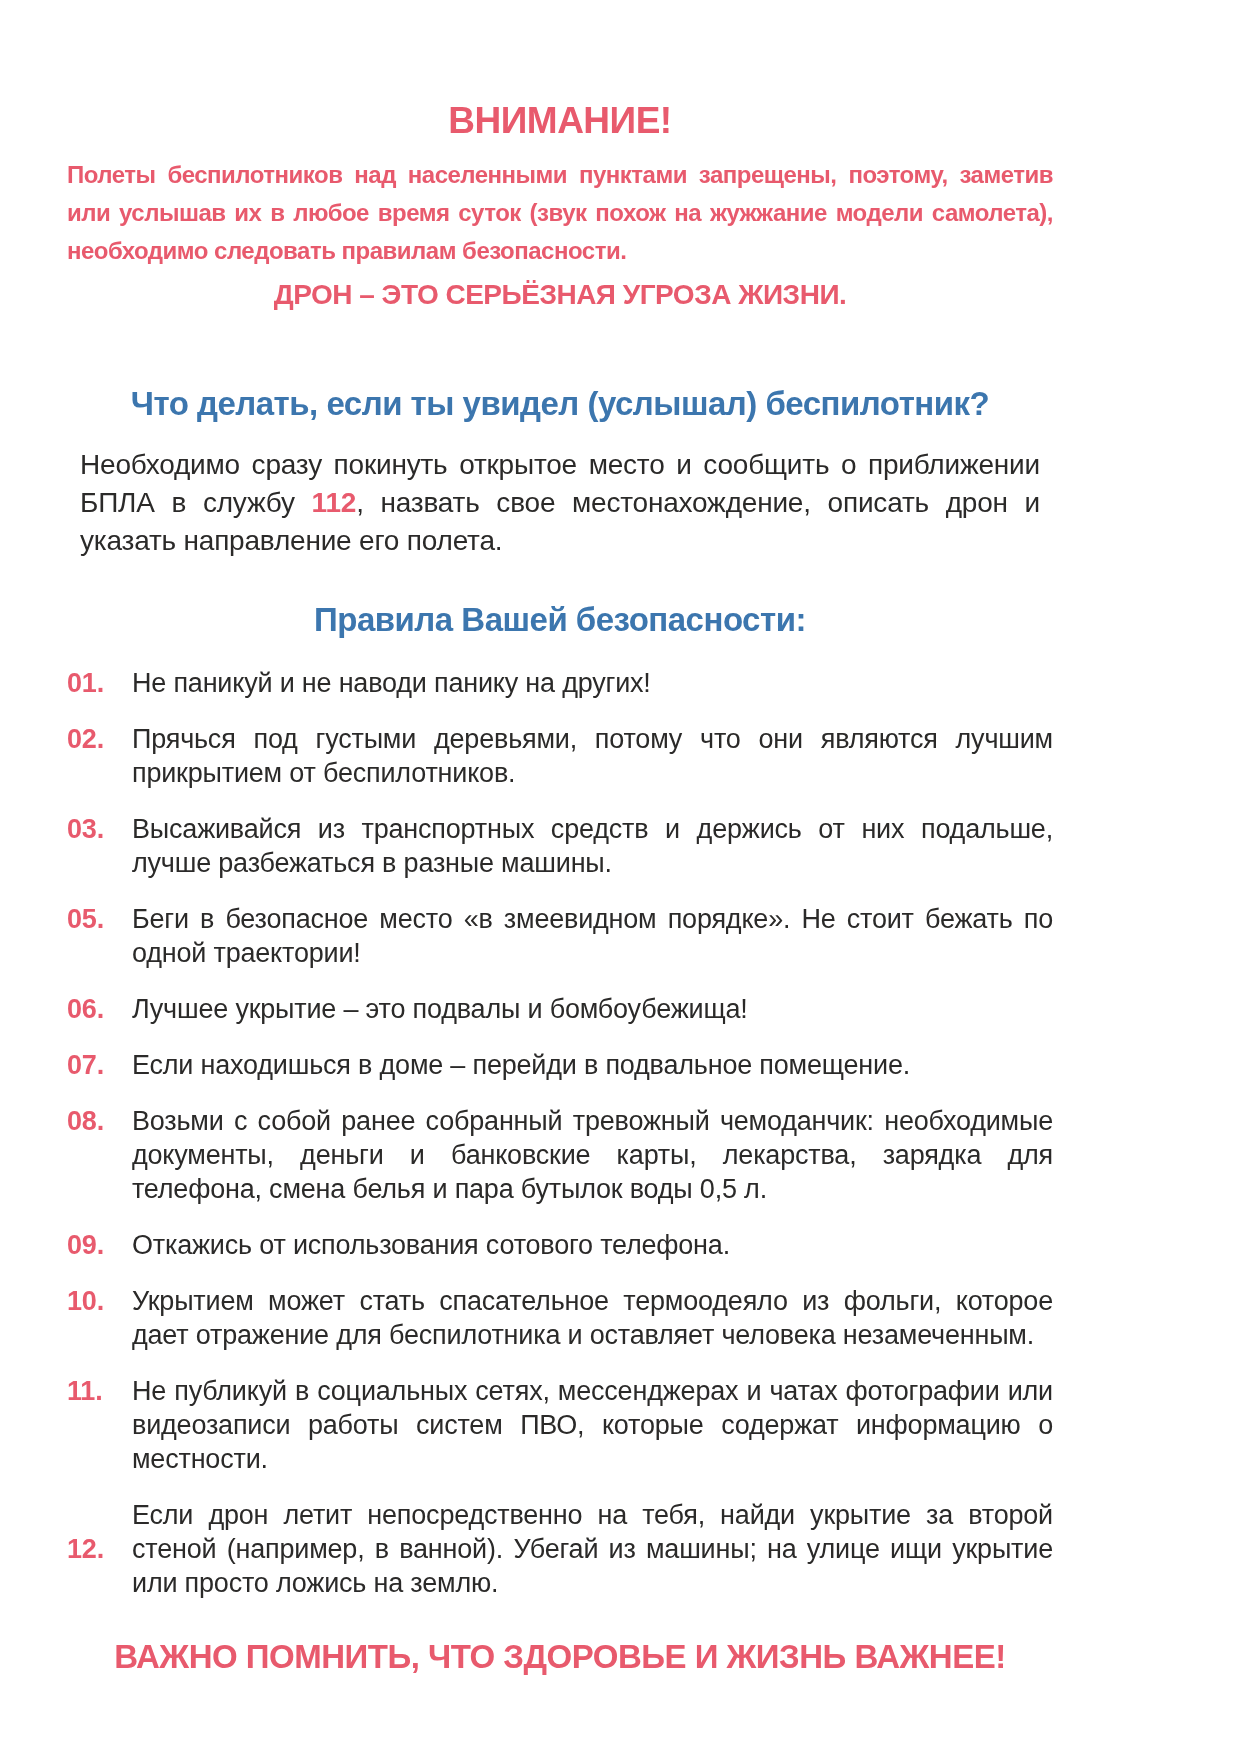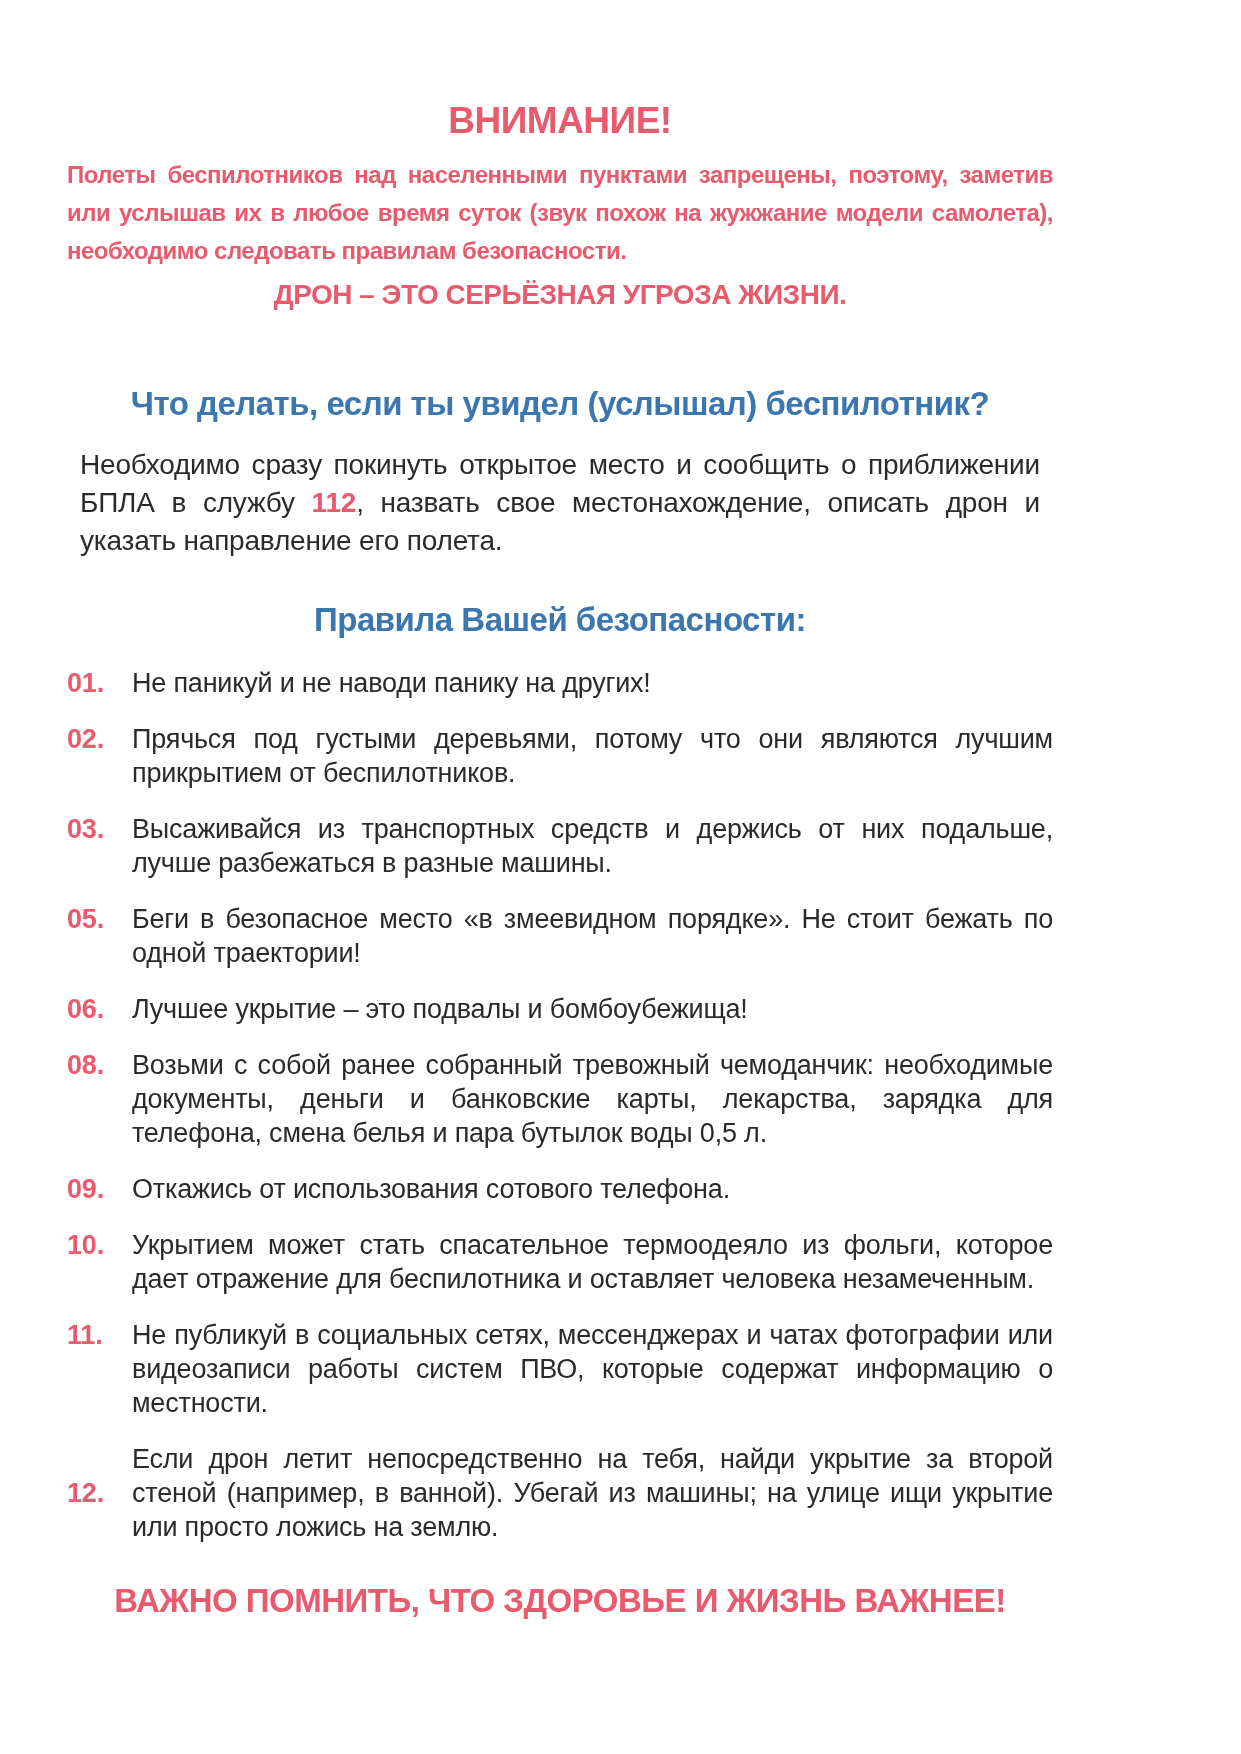--- a/index.html
+++ b/index.html
@@ -128,20 +128,24 @@
       <li class="rule-item">
         <span class="rule-number">05.</span>
         <span class="rule-text">Беги в безопасное место «в змеевидном порядке». Не стоит бежать по одной траектории!</span>
       </li>
 
       <li class="rule-item">
         <span class="rule-number">06.</span>
         <span class="rule-text">Лучшее укрытие – это подвалы и бомбоубежища!</span>
       </li>
 
+      <li class="rule-item">
+        <span class="rule-number">07.</span>
+        <span class="rule-text">Если находишься в доме – перейди в подвальное помещение.</span>
+      </li>
 
       <li class="rule-item">
         <span class="rule-number">08.</span>
         <span class="rule-text">Возьми с собой ранее собранный тревожный чемоданчик: необходимые документы, деньги и банковские карты, лекарства, зарядка для телефона, смена белья и пара бутылок воды 0,5 л.</span>
       </li>
 
       <li class="rule-item">
         <span class="rule-number">09.</span>
         <span class="rule-text">Откажись от использования сотового телефона.</span>
       </li>

